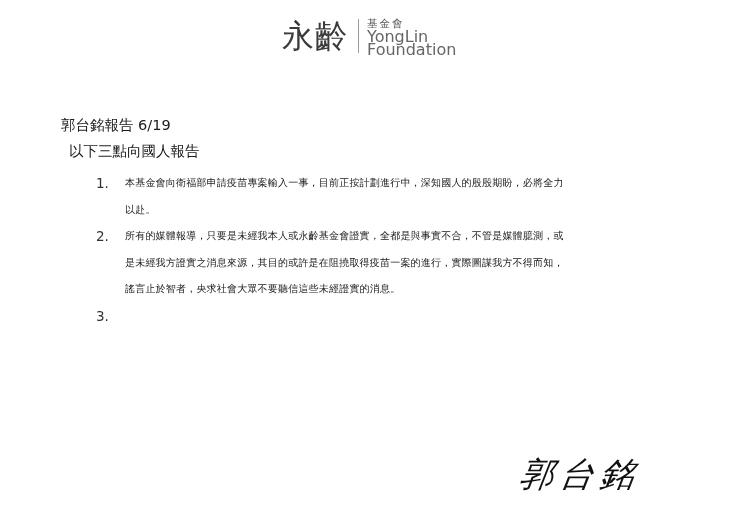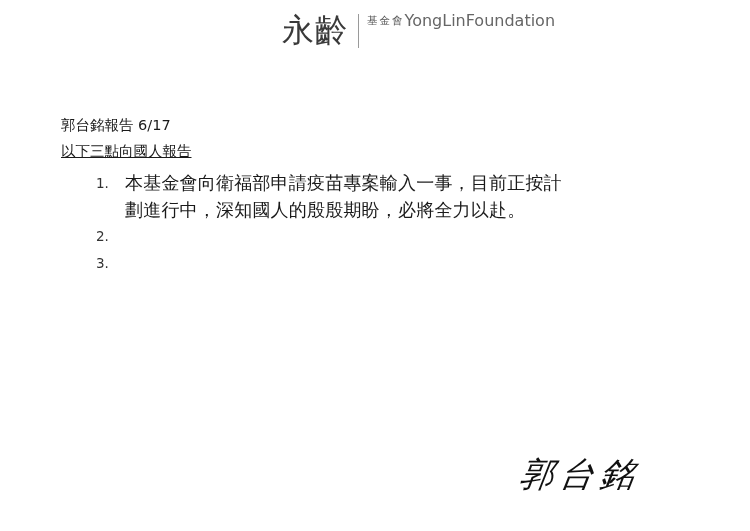--- a/index.html
+++ b/index.html
@@ -2,67 +2,68 @@
 <html><head>
 <meta charset="utf-8">
 <style>
   html, body { margin: 0; padding: 0; background: #ffffff; }
   body {
     width: 750px; height: 531px; position: relative; overflow: hidden;
     font-family: "DejaVu Sans", sans-serif; color: #1a1a1a;
   }
   .logo {
     position: absolute; left: 282px; top: 14px; height: 44px;
-    display: flex; align-items: flex-start;
+    display: flex; align-items: center;
   }
   .logo-mark {
     font-family: "DejaVu Serif", serif; font-size: 32px; color: #3a3a3a;
     letter-spacing: 1px; line-height: 1;
   }
   .logo-divider { width: 1px; height: 34px; background: #9a9a9a; margin: 0 8px 0 10px; }
-  .logo-text { display: flex; flex-direction: row; font-size: 11px; color: #555; line-height: 13px; }
+  .logo-text { display: flex; flex-direction: column; font-size: 11px; color: #555; line-height: 13px; }
   .logo-text .zh { font-size: 10.5px; letter-spacing: 2px; }
   .logo-text .en { font-family: "DejaVu Sans", sans-serif; font-size: 16px; color: #666; }
 
   .title { position: absolute; left: 61px; top: 116px; font-size: 14.5px; }
-  .subtitle { position: absolute; left: 61px; top: 142px; font-size: 14.5px; text-decoration: underline; }
+  .subtitle { position: absolute; left: 69px; top: 142px; font-size: 14.5px; }
 
   .items { position: absolute; left: 96px; top: 170px; width: 620px; }
   .item { display: flex; margin-bottom: 0; }
   .item-num { width: 29px; font-size: 13.5px; line-height: 26.5px; color: #333; flex-shrink: 0; }
-  .item-text { width: 440px; font-size: 18px; line-height: 26.5px; letter-spacing: 0.2px; }
+  .item-text { width: 440px; font-size: 10px; line-height: 26.5px; letter-spacing: 0.2px; }
 
   .signature {
     position: absolute; left: 520px; top: 452px;
     font-family: "DejaVu Serif", serif; font-size: 34px; font-style: italic;
     color: #111; letter-spacing: 6px; transform: skewX(-8deg);
   }
 </style>
 </head>
 <body>
 
 <div class="logo">
   <span class="logo-mark">永齡</span>
   <span class="logo-divider"></span>
   <div class="logo-text">
     <span class="zh">基金會</span>
     <span class="en">YongLin</span>
     <span class="en">Foundation</span>
   </div>
 </div>
 
-<div class="title">郭台銘報告 6/17</div>
+<div class="title">郭台銘報告 6/19</div>
 <div class="subtitle">以下三點向國人報告</div>
 
 <div class="items">
   <div class="item">
     <span class="item-num">1.</span>
     <span class="item-text">本基金會向衛福部申請疫苗專案輸入一事，目前正按計劃進行中，深知國人的殷殷期盼，必將全力以赴。</span>
   </div>
   <div class="item">
     <span class="item-num">2.</span>
+    <span class="item-text">所有的媒體報導，只要是未經我本人或永齡基金會證實，全都是與事實不合，不管是媒體臆測，或是未經我方證實之消息來源，其目的或許是在阻撓取得疫苗一案的進行，實際圖謀我方不得而知，謠言止於智者，央求社會大眾不要聽信這些未經證實的消息。</span>
   </div>
   <div class="item">
     <span class="item-num">3.</span>
   </div>
 </div>
 
 <div class="signature">郭台銘</div>
 
 </body></html>

